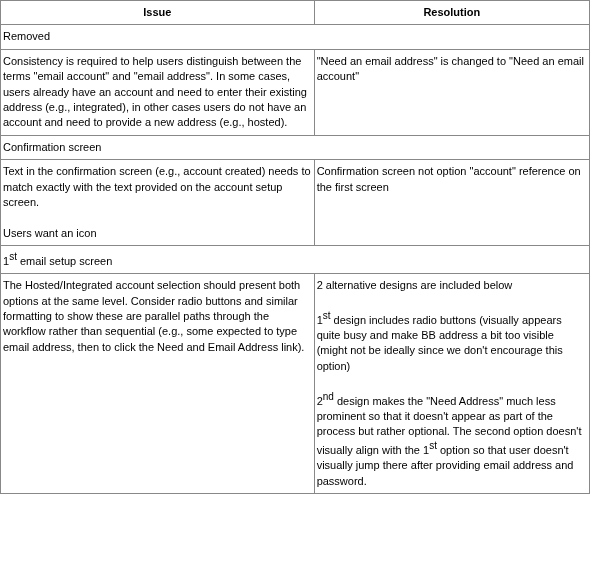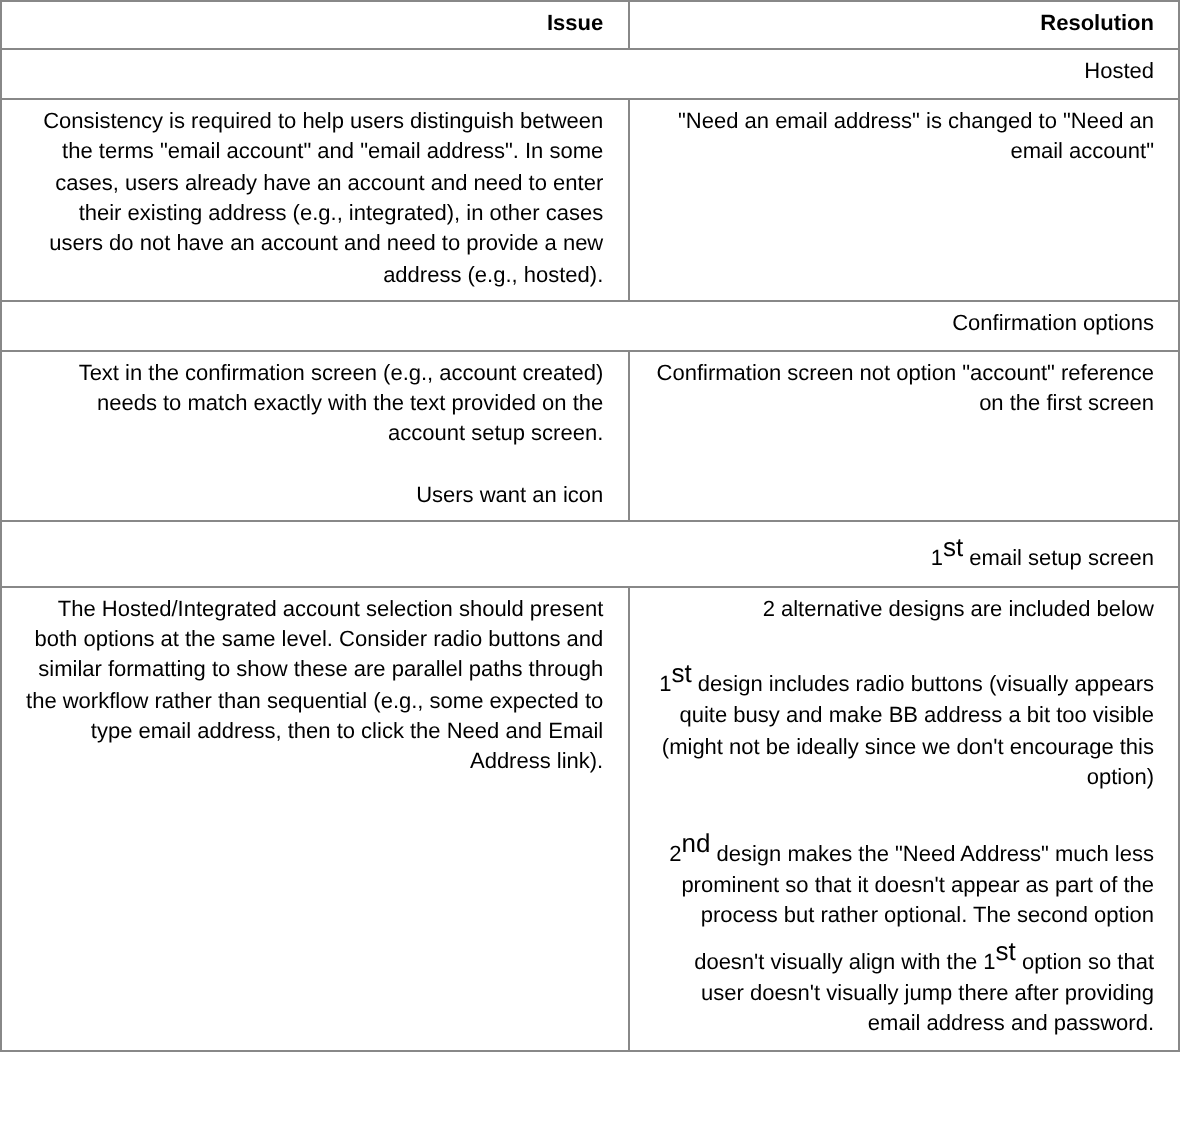--- a/index.html
+++ b/index.html
@@ -12,24 +12,23 @@
       font-size: 11px;
       background: #fff;
       width: 590px;
     }
     table {
       width: 100%;
       border-collapse: collapse;
     }
     th, td {
       border: 1px solid #888;
-      padding: 4px 12px;
+      padding: 4px 2px;
       vertical-align: top;
       line-height: 1.4;
-      text-align: right;
     }
     th {
       background: #fff;
       font-weight: bold;
       font-size: 11px;
     }
     .section-header td {
       background: #fff;
       font-weight: normal;
       font-style: normal;
@@ -37,45 +36,45 @@
       border-top: 1px solid #888;
       border-bottom: 1px solid #888;
     }
     .col-issue {
       width: 295px;
     }
     .col-resolution {
       width: 259px;
     }
     sup {
-      font-size: 13px;
+      font-size: 10px;
     }
   </style>
 </head>
 <body>
 
 <table>
   <thead>
     <tr>
       <th class="col-issue">Issue</th>
       <th class="col-resolution">Resolution</th>
     </tr>
   </thead>
   <tbody>
 
     <tr class="section-header">
-      <td colspan="2">Hosted</td>
+      <td colspan="2">Removed</td>
     </tr>
     <tr>
       <td class="col-issue">Consistency is required to help users distinguish between the terms "email account" and "email address".  In some cases, users already have an account and need to enter their existing address (e.g., integrated), in other cases users do not have an account and need to provide a new address (e.g., hosted).</td>
       <td class="col-resolution">"Need an email address" is changed to "Need an email account"</td>
     </tr>
 
     <tr class="section-header">
-      <td colspan="2">Confirmation options</td>
+      <td colspan="2">Confirmation screen</td>
     </tr>
     <tr>
       <td class="col-issue">
         Text in the confirmation screen (e.g., account created) needs to match exactly with the text provided on the account setup screen.<br><br>
         Users want an icon
       </td>
       <td class="col-resolution">Confirmation screen not option "account" reference on the first screen</td>
     </tr>
 
     <tr class="section-header">

